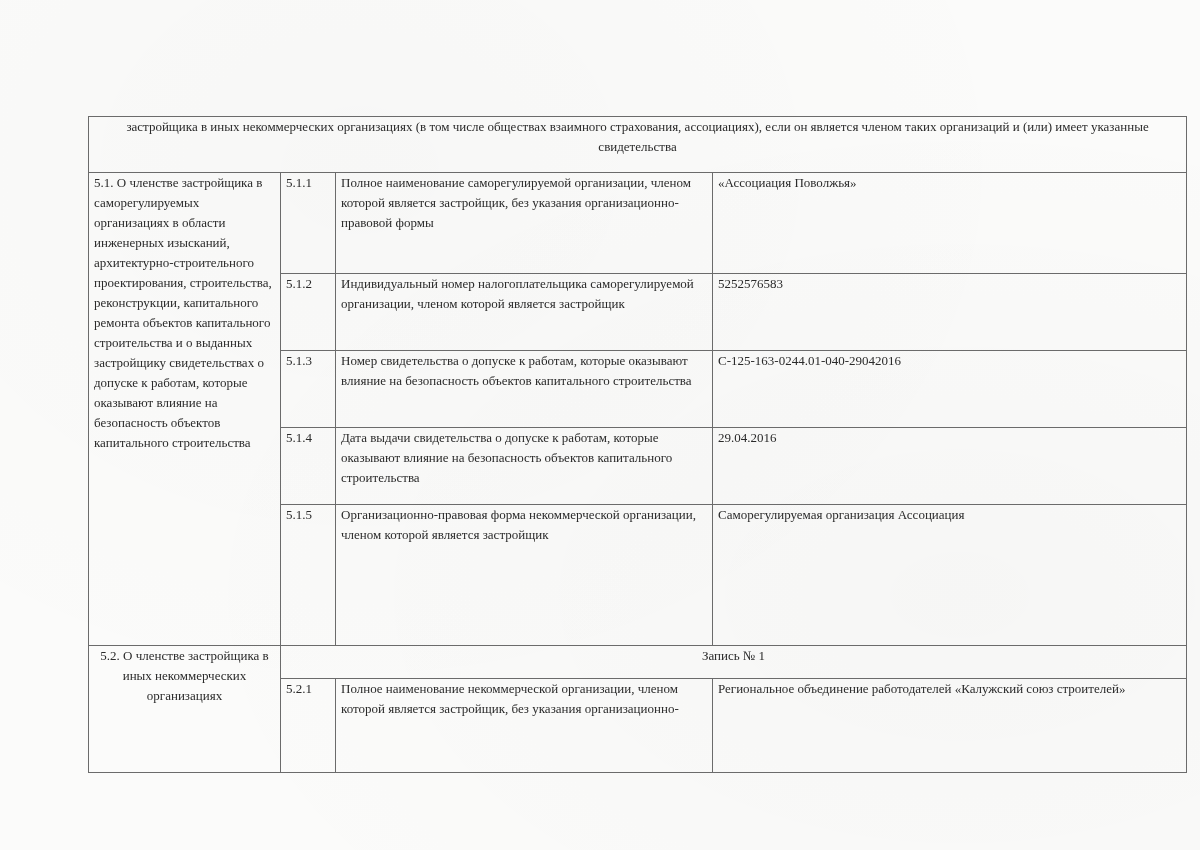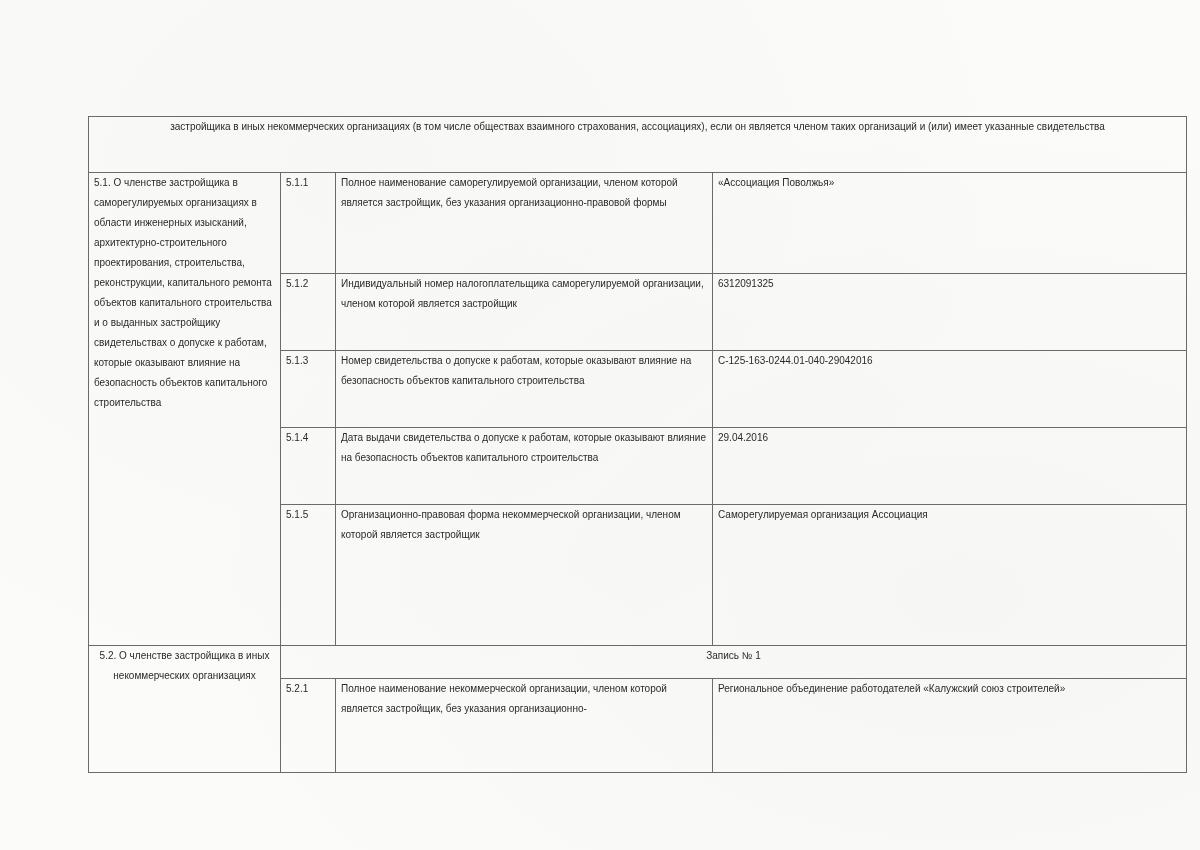--- a/index.html
+++ b/index.html
@@ -23,22 +23,23 @@
         radial-gradient(ellipse at 80% 70%, rgba(0,0,0,0.02), transparent 60%);
       pointer-events: none;
     }
     table.doc {
       position: absolute;
       left: 88px;
       top: 116px;
       width: 1098px;
       border-collapse: collapse;
       table-layout: fixed;
-      font-size: 10px;
+      font-size: 13px;
       line-height: 20px;
+      font-family: Liberation Serif, serif;
     }
     table.doc td {
       border: 1px solid #6b6b6b;
       vertical-align: top;
       padding: 0 5px;
     }
     col.c1 { width: 192px; }
     col.c2 { width: 55px; }
     col.c3 { width: 377px; }
     col.c4 { width: 474px; }
@@ -100,21 +101,21 @@
 
     <tr class="r511">
       <td class="section-label" rowspan="5">5.1. О членстве застройщика в саморегулируемых организациях в области инженерных изысканий, архитектурно-строительного проектирования, строительства, реконструкции, капитального ремонта объектов капитального строительства и о выданных застройщику свидетельствах о допуске к работам, которые оказывают влияние на безопасность объектов капитального строительства</td>
       <td class="num-cell">5.1.1</td>
       <td class="desc-cell">Полное наименование саморегулируемой организации, членом которой является застройщик, без указания организационно-правовой формы</td>
       <td class="value-cell">«Ассоциация Поволжья»</td>
     </tr>
     <tr class="r512">
       <td class="num-cell">5.1.2</td>
       <td class="desc-cell">Индивидуальный номер налогоплательщика саморегулируемой организации, членом которой является застройщик</td>
-      <td class="value-cell">6312091325</td>
+      <td class="value-cell">5252576583</td>
     </tr>
     <tr class="r513">
       <td class="num-cell">5.1.3</td>
       <td class="desc-cell">Номер свидетельства о допуске к работам, которые оказывают влияние на безопасность объектов капитального строительства</td>
       <td class="value-cell">С-125-163-0244.01-040-29042016</td>
     </tr>
     <tr class="r514">
       <td class="num-cell">5.1.4</td>
       <td class="desc-cell">Дата выдачи свидетельства о допуске к работам, которые оказывают влияние на безопасность объектов капитального строительства</td>
       <td class="value-cell">29.04.2016</td>

